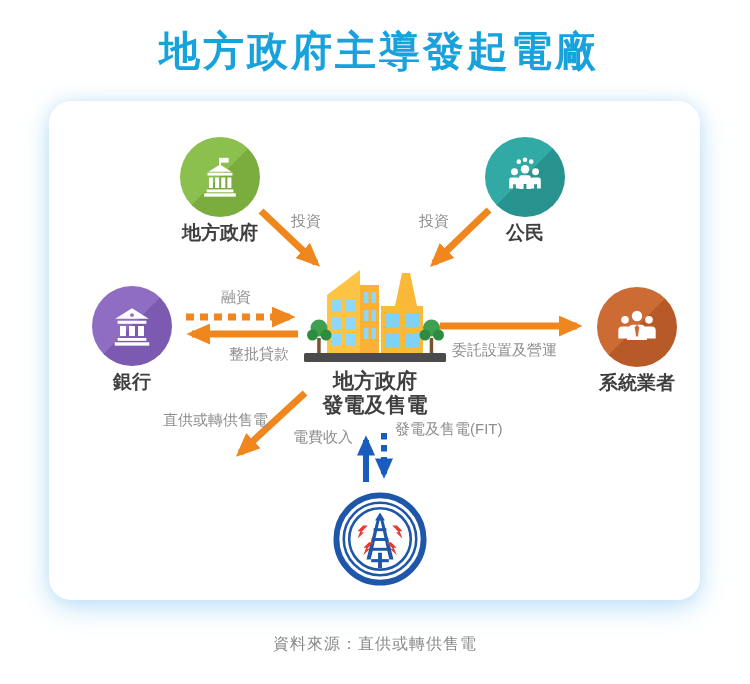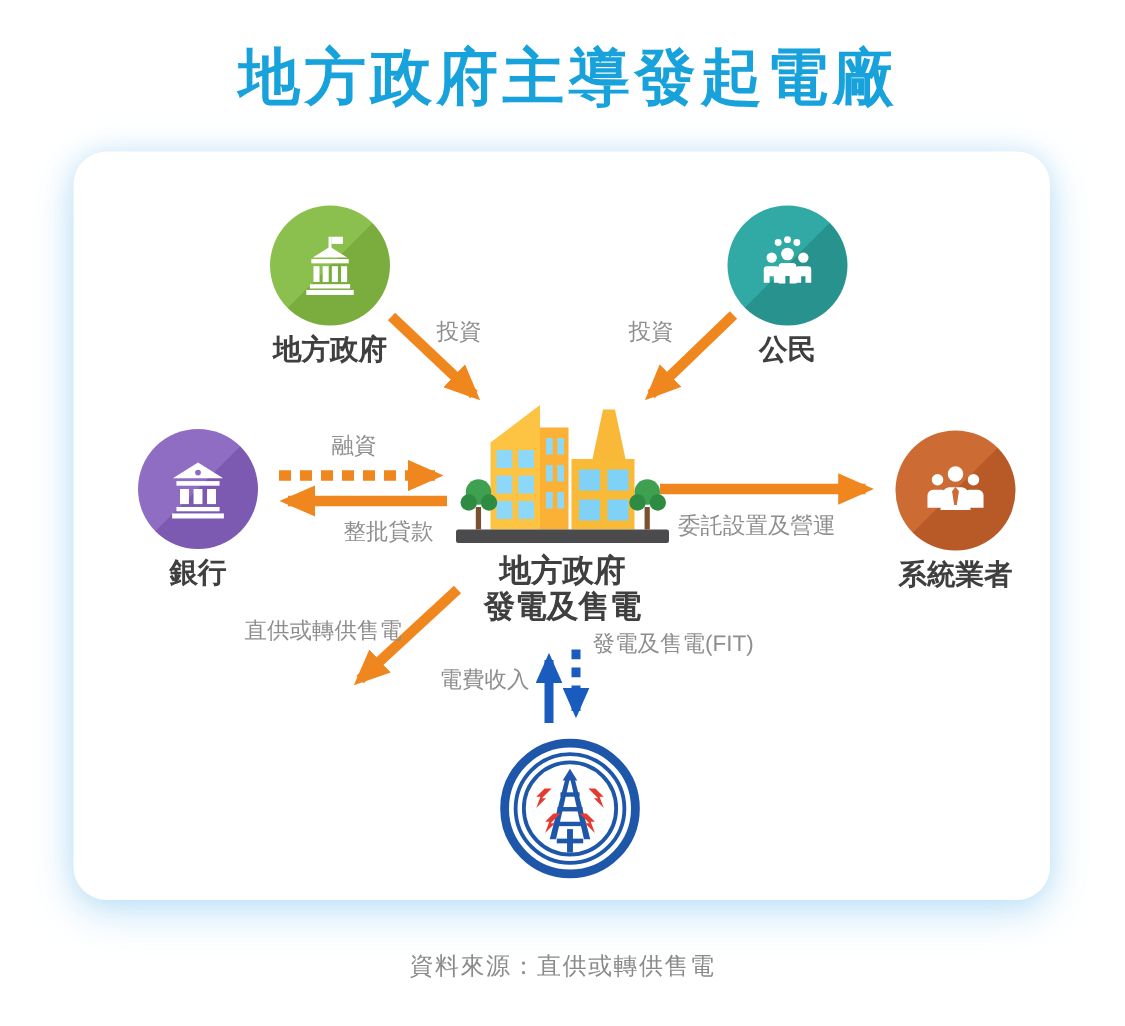--- a/index.html
+++ b/index.html
@@ -203,18 +203,18 @@
       <path d="M-1,7 L6,0 L3,0 L10,-7 L5,-7 L-1,-1 L2,-1 Z" transform="translate(16,10) scale(-0.95,0.95)"></path>
     </g>
   </svg>
 
   <div class="flabel" style="left:291px;top:212px">投資</div>
   <div class="flabel" style="left:419px;top:212px">投資</div>
   <div class="flabel" style="left:221px;top:288px">融資</div>
   <div class="flabel" style="left:229px;top:345px">整批貸款</div>
   <div class="flabel" style="left:452px;top:341px">委託設置及營運</div>
   <div class="flabel" style="left:163px;top:411px">直供或轉供售電</div>
-  <div class="flabel" style="left:293px;top:444px">電費收入</div>
+  <div class="flabel" style="left:293px;top:428px">電費收入</div>
   <div class="flabel" style="left:395px;top:420px">發電及售電(FIT)</div>
 
   <div class="source">資料來源：直供或轉供售電</div>
 
 </div>
 
 </body></html>

